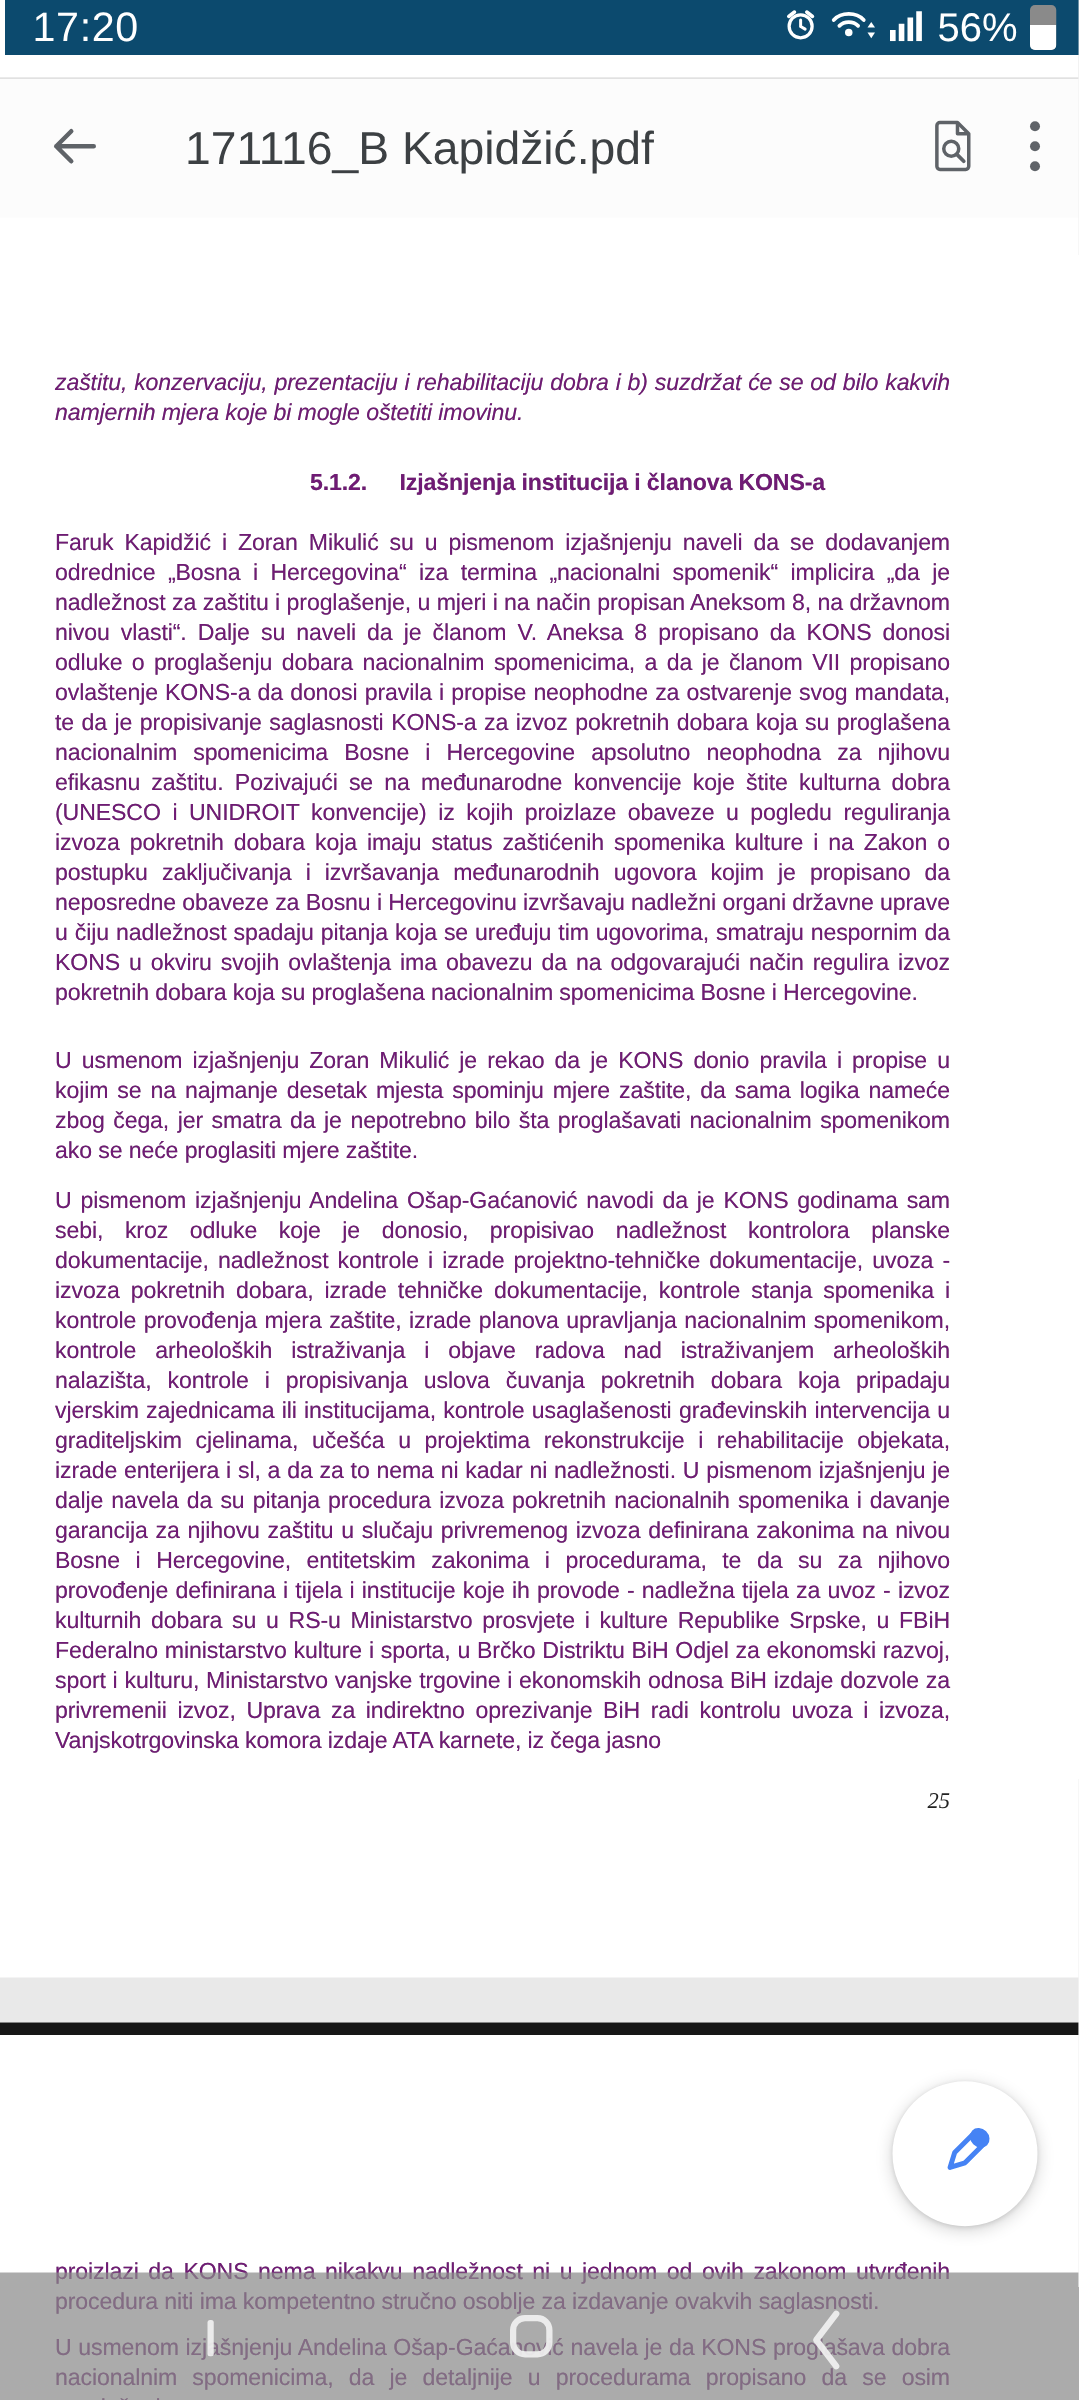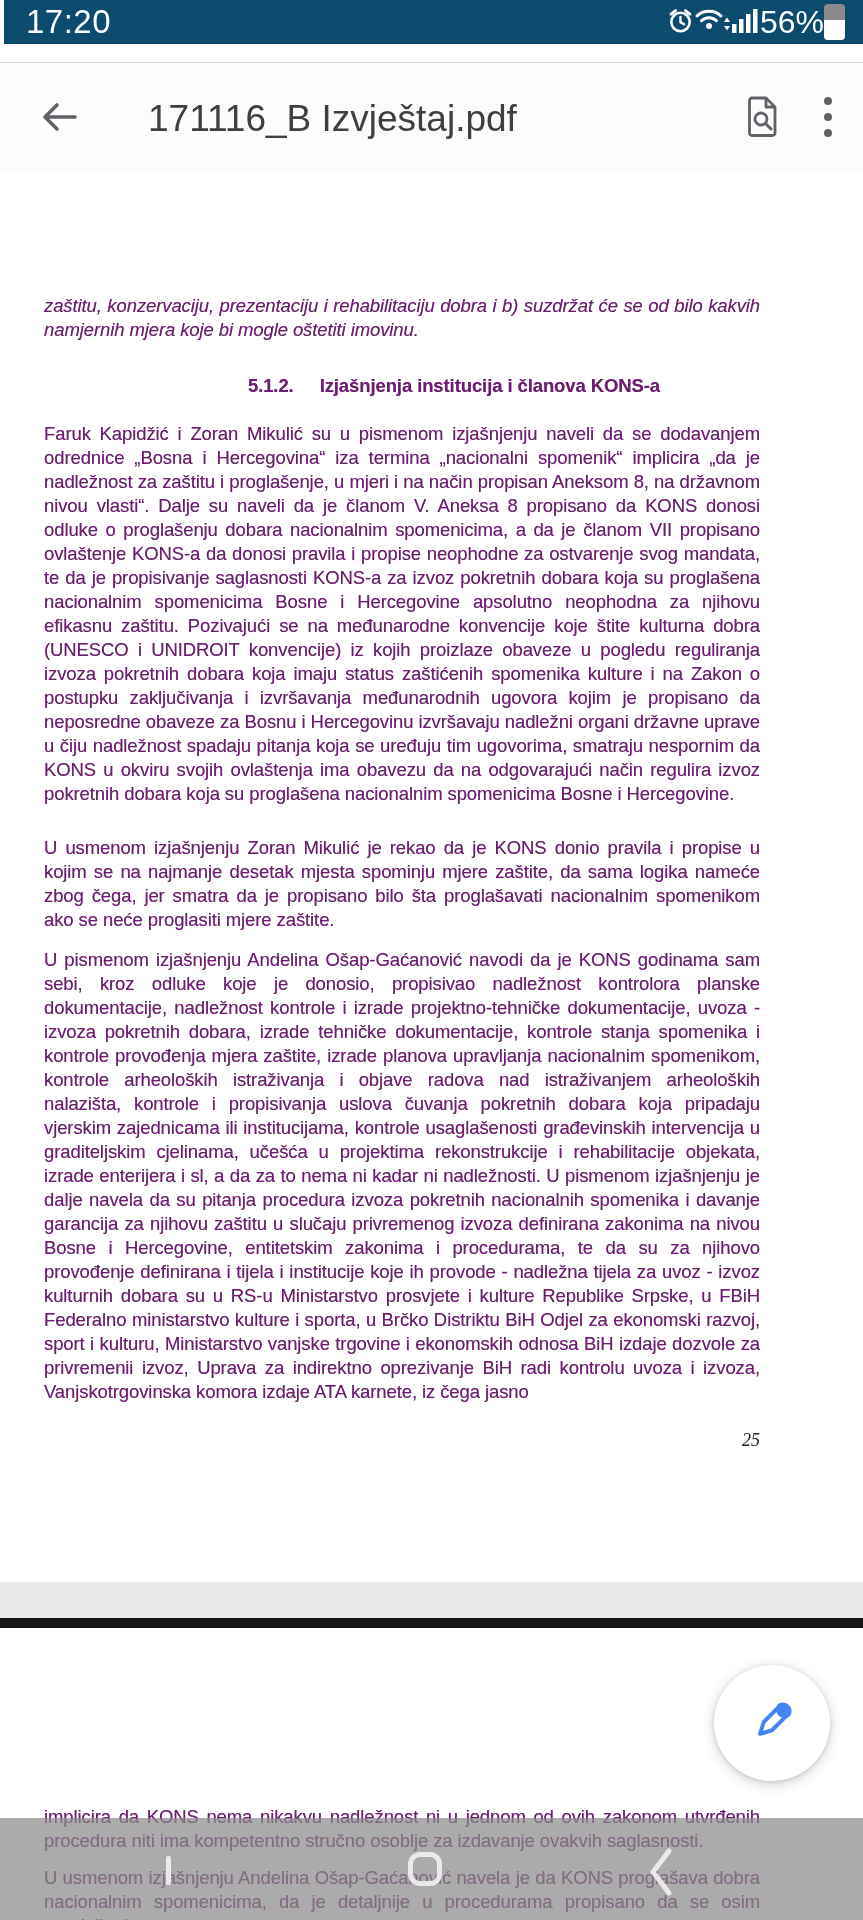--- a/index.html
+++ b/index.html
@@ -8,21 +8,21 @@
     background:#ffffff;overflow:hidden;
     font-family:"Liberation Sans",sans-serif;
   }
   
   .status-bar{
     position:absolute;left:4px;top:0;width:863px;height:44px;background:#0c4a6e;
     display:flex;align-items:center;justify-content:space-between;
     padding:0 22px;box-sizing:border-box;z-index:10;
   }
   .status-time{color:#fff;font-size:33px;letter-spacing:0.5px;}
-  .status-right{display:flex;align-items:center;}
+  .status-right{display:flex;align-items:center;gap:10px;}
   .pct{color:#fff;font-size:32px;}
   .battery{position:relative;width:21px;height:36px;border-radius:4px;background:#8a8a8a;overflow:hidden;}
   .battery-fill{position:absolute;left:0;bottom:0;width:100%;height:56%;background:#fff;}
   
   .app-bar{
     position:absolute;left:0;top:62px;width:863px;height:112px;background:#fcfcfc;
     display:flex;align-items:center;box-sizing:border-box;
     padding:0 30px 0 36px;border-top:1px solid #d8d8d8;z-index:9;
   }
   .back-btn{width:46px;height:46px;display:flex;align-items:center;justify-content:center;background:none;border:none;padding:0;cursor:pointer;}
@@ -102,21 +102,21 @@
   </div>
 
   <div class="app-bar">
     <button class="back-btn">
       <span>
         <svg width="44" height="44" viewBox="0 0 44 44">
           <path d="M38 22 H8 M20 10 L8 22 L20 34" fill="none" stroke="#5f6368" stroke-width="3.6" stroke-linecap="round" stroke-linejoin="round"></path>
         </svg>
       </span>
     </button>
-    <div class="doc-title">171116_B Izvještaj.pdf</div>
+    <div class="doc-title">171116_B Kapidžić.pdf</div>
     <div class="appbar-actions">
       <button class="icon-btn">
         <span>
           <svg width="36" height="44" viewBox="0 0 36 44">
             <path d="M7 3 h14 l9 9 v26 a2.5 2.5 0 0 1 -2.5 2.5 h-20.5 a2.5 2.5 0 0 1 -2.5 -2.5 v-32.5 a2.5 2.5 0 0 1 2.5 -2.5 z" fill="none" stroke="#5f6368" stroke-width="2.8" stroke-linejoin="round"></path>
             <path d="M21 3 v9 h9" fill="none" stroke="#5f6368" stroke-width="2.8" stroke-linejoin="round"></path>
             <circle cx="16" cy="24" r="6" fill="none" stroke="#5f6368" stroke-width="2.8"></circle>
             <path d="M20.5 28.5 L26 34" stroke="#5f6368" stroke-width="3" stroke-linecap="round"></path>
           </svg>
         </span>
@@ -134,30 +134,30 @@
   </div>
 
   <div class="pdf-viewport">
 
     <div>
       <p class="doc italic" style="top:120px;">zaštitu, konzervaciju, prezentaciju i rehabilitaciju dobra i b) suzdržat će se od bilo kakvih namjernih mjera koje bi mogle oštetiti imovinu.</p>
       <p class="doc heading" style="top:200px;">
         <span>5.1.2.</span><span class="hsep"></span><span>Izjašnjenja institucija i članova KONS-a</span>
       </p>
       <p class="doc" style="top:248px;">Faruk Kapidžić i Zoran Mikulić su u pismenom izjašnjenju naveli da se dodavanjem odrednice „Bosna i Hercegovina“ iza termina „nacionalni spomenik“ implicira „da je nadležnost za zaštitu i proglašenje, u mjeri i na način propisan Aneksom 8, na državnom nivou vlasti“. Dalje su naveli da je članom V. Aneksa 8 propisano da KONS donosi odluke o proglašenju dobara nacionalnim spomenicima, a da je članom VII propisano ovlaštenje KONS-a da donosi pravila i propise neophodne za ostvarenje svog mandata, te da je propisivanje saglasnosti KONS-a za izvoz pokretnih dobara koja su proglašena nacionalnim spomenicima Bosne i Hercegovine apsolutno neophodna za njihovu efikasnu zaštitu. Pozivajući se na međunarodne konvencije koje štite kulturna dobra (UNESCO i UNIDROIT konvencije) iz kojih proizlaze obaveze u pogledu reguliranja izvoza pokretnih dobara koja imaju status zaštićenih spomenika kulture i na Zakon o postupku zaključivanja i izvršavanja međunarodnih ugovora kojim je propisano da neposredne obaveze za Bosnu i Hercegovinu izvršavaju nadležni organi državne uprave u čiju nadležnost spadaju pitanja koja se uređuju tim ugovorima, smatraju nespornim da KONS u okviru svojih ovlaštenja ima obavezu da na odgovarajući način regulira izvoz pokretnih dobara koja su proglašena nacionalnim spomenicima Bosne i Hercegovine.</p>
-      <p class="doc" style="top:662px;">U usmenom izjašnjenju Zoran Mikulić je rekao da je KONS donio pravila i propise u kojim se na najmanje desetak mjesta spominju mjere zaštite, da sama logika nameće zbog čega, jer smatra da je propisano bilo šta proglašavati nacionalnim spomenikom ako se neće proglasiti mjere zaštite.</p>
+      <p class="doc" style="top:662px;">U usmenom izjašnjenju Zoran Mikulić je rekao da je KONS donio pravila i propise u kojim se na najmanje desetak mjesta spominju mjere zaštite, da sama logika nameće zbog čega, jer smatra da je nepotrebno bilo šta proglašavati nacionalnim spomenikom ako se neće proglasiti mjere zaštite.</p>
       <p class="doc" style="top:774px;">U pismenom izjašnjenju Andelina Ošap-Gaćanović navodi da je KONS godinama sam sebi, kroz odluke koje je donosio, propisivao nadležnost kontrolora planske dokumentacije, nadležnost kontrole i izrade projektno-tehničke dokumentacije, uvoza - izvoza pokretnih dobara, izrade tehničke dokumentacije, kontrole stanja spomenika i kontrole provođenja mjera zaštite, izrade planova upravljanja nacionalnim spomenikom, kontrole arheoloških istraživanja i objave radova nad istraživanjem arheoloških nalazišta, kontrole i propisivanja uslova čuvanja pokretnih dobara koja pripadaju vjerskim zajednicama ili institucijama, kontrole usaglašenosti građevinskih intervencija u graditeljskim cjelinama, učešća u projektima rekonstrukcije i rehabilitacije objekata, izrade enterijera i sl, a da za to nema ni kadar ni nadležnosti. U pismenom izjašnjenju je dalje navela da su pitanja procedura izvoza pokretnih nacionalnih spomenika i davanje garancija za njihovu zaštitu u slučaju privremenog izvoza definirana zakonima na nivou Bosne i Hercegovine, entitetskim zakonima i procedurama, te da su za njihovo provođenje definirana i tijela i institucije koje ih provode - nadležna tijela za uvoz - izvoz kulturnih dobara su u RS-u Ministarstvo prosvjete i kulture Republike Srpske, u FBiH Federalno ministarstvo kulture i sporta, u Brčko Distriktu BiH Odjel za ekonomski razvoj, sport i kulturu, Ministarstvo vanjske trgovine i ekonomskih odnosa BiH izdaje dozvole za privremenii izvoz, Uprava za indirektno oprezivanje BiH radi kontrolu uvoza i izvoza, Vanjskotrgovinska komora izdaje ATA karnete, iz čega jasno</p>
       <div class="page-number" style="top:1256px;">25</div>
     </div>
 
     <div class="page-gap-strip"></div>
     <div class="page-gap-line"></div>
 
     <div>
-      <p class="doc" style="top:1631px;">implicira da KONS nema nikakvu nadležnost ni u jednom od ovih zakonom utvrđenih procedura niti ima kompetentno stručno osoblje za izdavanje ovakvih saglasnosti.</p>
+      <p class="doc" style="top:1631px;">proizlazi da KONS nema nikakvu nadležnost ni u jednom od ovih zakonom utvrđenih procedura niti ima kompetentno stručno osoblje za izdavanje ovakvih saglasnosti.</p>
       <p class="doc" style="top:1692px;">U usmenom izjašnjenju Andelina Ošap-Gaćanović navela je da KONS proglašava dobra nacionalnim spomenicima, da je detaljnije u procedurama propisano da se osim proglašenja</p>
     </div>
   </div>
 
   <button class="fab">
     <span>
       <svg width="56" height="56" viewBox="0 0 48 48">
         <g transform="rotate(45 24 24)">
           <rect x="16.8" y="3.5" width="14.4" height="12.5" rx="7.2" fill="#4683f4"></rect>
           <path d="M19 12.5 h10 v16.5 l-5 9.5 l-5 -9.5 z" fill="none" stroke="#4683f4" stroke-width="3.4" stroke-linejoin="round"></path>

